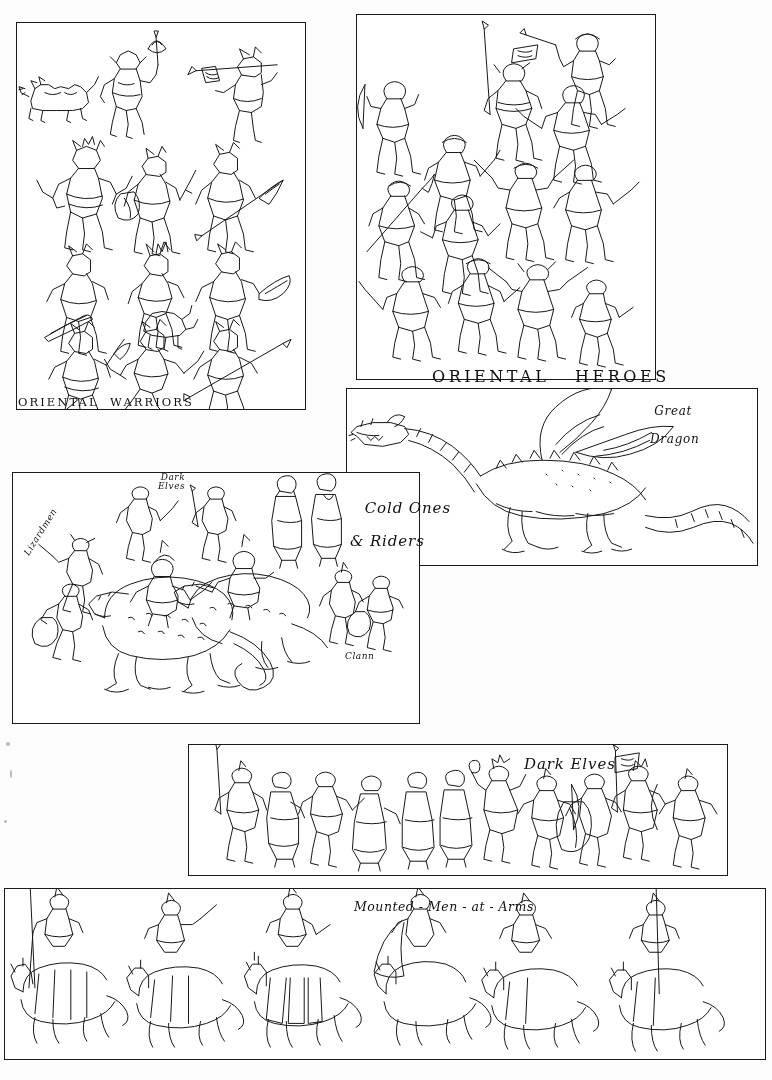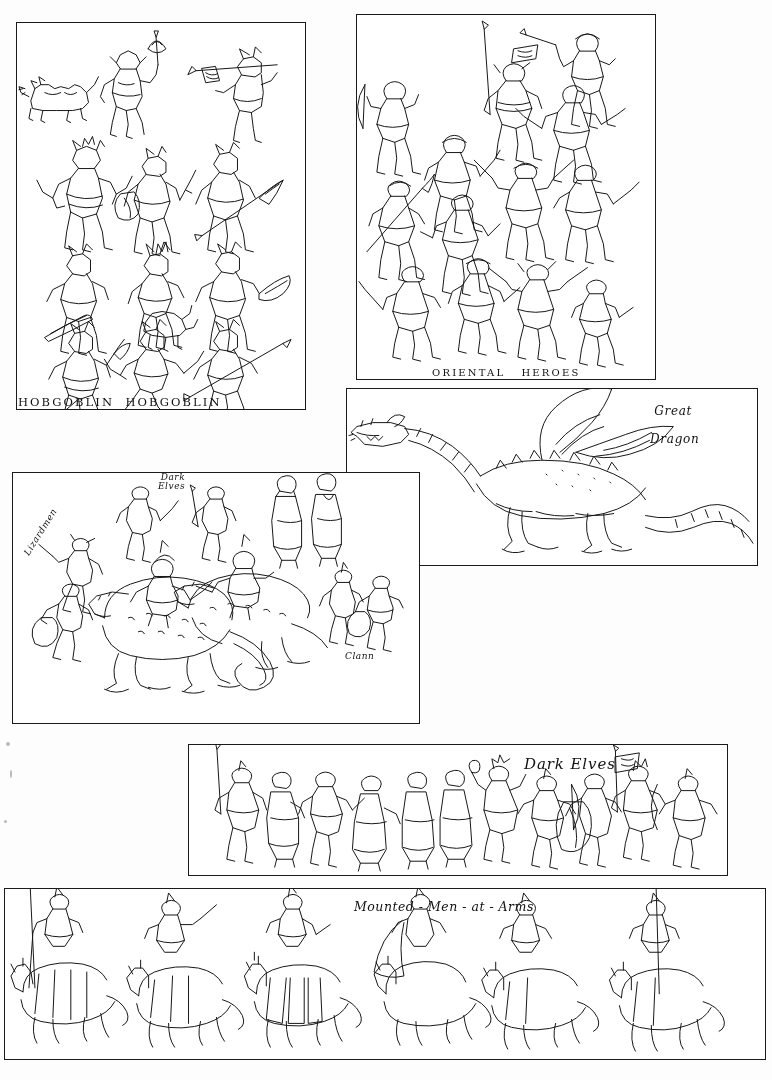--- a/index.html
+++ b/index.html
@@ -38,21 +38,21 @@
   
   .caption {
     position: absolute;
     font-family: "DejaVu Serif", serif;
     color: #111;
     letter-spacing: 0.06em;
     white-space: pre;
     transform-origin: left top;
   }
   .cap-hobgoblin { left: 18px; top: 395px; font-size: 11.5px; letter-spacing: 0.18em; }
-  .cap-oriental  { left: 432px; top: 367px; font-size: 10px; letter-spacing: 0.22em; }
+  .cap-oriental  { left: 432px; top: 367px; font-size: 16px; letter-spacing: 0.22em; }
   .cap-dragon    { left: 636px; top: 390px; font-size: 12px; font-style: italic; letter-spacing: 0.06em; }
   .cap-dragon .l2 { display: block; margin-left: 14px; }
   .cap-coldones  { left: 342px; top: 484px; font-size: 15px; font-style: italic; line-height: 1.08; }
   .cap-coldones .l2 { display: block; margin-left: 8px; }
   .cap-darkelves-small { left: 158px; top: 473px; font-size: 9px; font-style: italic; line-height: 1.05; text-align: right; }
   .cap-lizardmen { left: 22px; top: 552px; font-size: 9px; font-style: italic; transform: rotate(-58deg); }
   .cap-clann     { left: 345px; top: 651px; font-size: 9px; font-style: italic; }
   .cap-darkelves { left: 524px; top: 755px; font-size: 15px; font-style: italic; }
   .cap-mounted   { left: 330px; top: 899px; font-size: 12.5px; font-style: italic; letter-spacing: 0.04em; margin-left: 24px; }
 
@@ -248,21 +248,21 @@
               <path d="M174 376 L268 322"></path>
               <path d="M268 322 l8 -4 l-4 8 Z"></path>
               <path d="M174 376 l-6 4 l0 -7 Z"></path>
             </g>
 
           </g>
         </svg>
       </div>
     </div>
   </div>
-  <div class="caption cap-hobgoblin">HOBGOBLIN  HOBGOBLIN</div>
+  <div class="caption cap-hobgoblin">ORIENTAL  WARRIORS</div>
 
   <div class="panel" style="left:356px; top:14px; width:300px; height:366px;">
     <div class="panel-inner">
       <div class="sketch">
         <svg viewBox="0 0 300 366" preserveAspectRatio="none" xmlns="http://www.w3.org/2000/svg">
           <g fill="none" stroke="#161616" stroke-width="1" stroke-linecap="round" stroke-linejoin="round">
 
             <g transform="translate(210,18)">
               <path d="M14 18 q-6 -8 0 -14 q8 -6 16 0 q6 6 0 14 Z"></path>
               <path d="M10 6 q12 -10 24 0"></path>
@@ -607,20 +607,24 @@
               <path d="M24 20 L34 24 L38 32"></path>
               <path d="M8 46 L4 60 L2 72 L10 74 M18 48 L20 62 L18 74 L26 76"></path>
               <path d="M2 34 q14 5 26 0"></path>
               <path d="M-10 36 q-12 8 -6 22 q12 8 20 -4 q4 -12 -4 -18 Z"></path>
             </g>
 
           </g>
         </svg>
       </div>
     </div>
+  </div>
+  <div class="caption cap-coldones">
+    <span>Cold Ones</span>
+    <span class="l2">&amp; Riders</span>
   </div>
   <div class="caption cap-darkelves-small">Dark<br>Elves</div>
   <div class="caption cap-lizardmen">Lizardmen</div>
   <div class="caption cap-clann">Clann</div>
 
   <div class="panel" style="left:188px; top:744px; width:540px; height:132px;">
     <div class="panel-inner">
       <div class="sketch">
         <svg viewBox="0 0 540 132" preserveAspectRatio="none" xmlns="http://www.w3.org/2000/svg">
           <g fill="none" stroke="#161616" stroke-width="1" stroke-linecap="round" stroke-linejoin="round">

